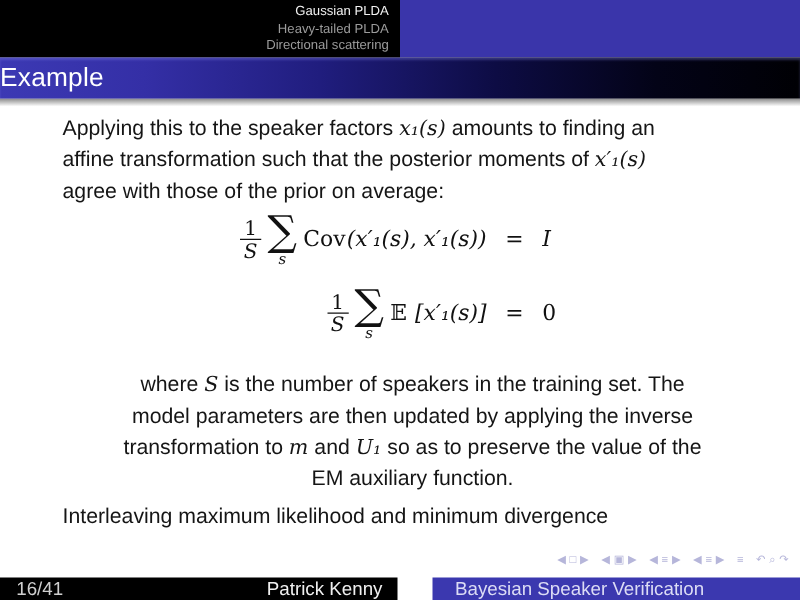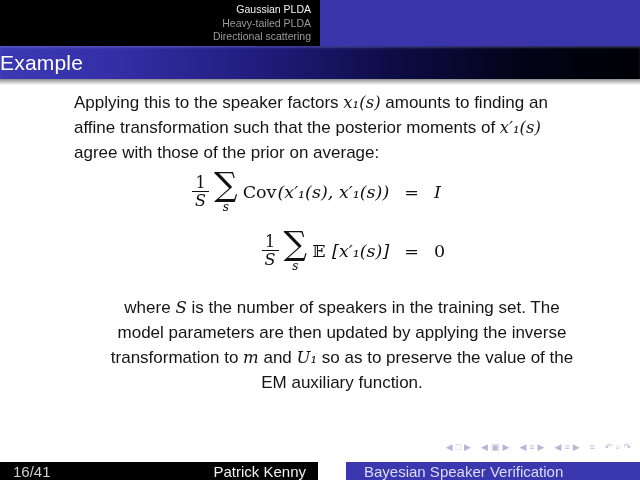--- a/index.html
+++ b/index.html
@@ -18,21 +18,21 @@
   .frametitle{position:absolute;top:46px;left:0;width:640px;height:33px;box-sizing:border-box;
       background:linear-gradient(to right,#3c39b4 0%,#342fa6 18%,#201d7e 40%,#0d0c44 62%,#030317 82%,#000004 100%);
       box-shadow:inset 0 2px 2px rgba(130,130,230,.35);
       display:flex;align-items:center;}
   .frametitle .ftext{color:#ffffff;font-size:21px;letter-spacing:.2px;}
   .titleshadow{position:absolute;top:79px;left:0;width:640px;height:6px;
       background:linear-gradient(#8d8d8d,#fdfdfd);}
 
   
   .para{position:absolute;left:50px;width:560px;font-size:17px;line-height:25px;color:#151515;}
-  .para .line{white-space:nowrap;margin-left:24px;}
+  .para .line{white-space:nowrap;}
   .mi{font-family:"DejaVu Serif","DejaVu Sans",serif;font-style:italic;font-size:16.5px;}
   #p1{top:90px;} #p2{top:295px;text-align:center;} #p3{top:400px;}
 
   
   .eqwrap{position:absolute;top:170px;left:0;width:640px;display:flex;justify-content:center;}
   .eqgrid{display:grid;grid-template-columns:auto auto auto;column-gap:15px;row-gap:16px;
           align-items:center;font-family:"DejaVu Serif","DejaVu Sans",serif;color:#111;font-size:17.5px;}
   .lhs{justify-self:end;display:flex;align-items:center;gap:5px;}
   .rel{justify-self:center;}
   .rhs{justify-self:start;min-width:14px;}
@@ -120,20 +120,21 @@
   </div>
 
   <div class="para" id="p2">
     <div class="line"><span>where </span><span class="mi">S</span><span> is the number of speakers in the training set. The</span></div>
     <div class="line"><span>model parameters are then updated by applying the inverse</span></div>
     <div class="line"><span>transformation to </span><span class="mi">m</span><span> and </span><span class="mi">U₁</span><span> so as to preserve the value of the</span></div>
     <div class="line"><span>EM auxiliary function.</span></div>
   </div>
 
   <div class="para" id="p3">
+    <div class="line"><span>Interleaving maximum likelihood and minimum divergence</span></div>
   </div>
 
   <div class="navsym">
     <span class="grp">
       <span>◀</span>
       <span>□</span>
       <span>▶</span>
     </span>
     <span class="grp">
       <span>◀</span>

